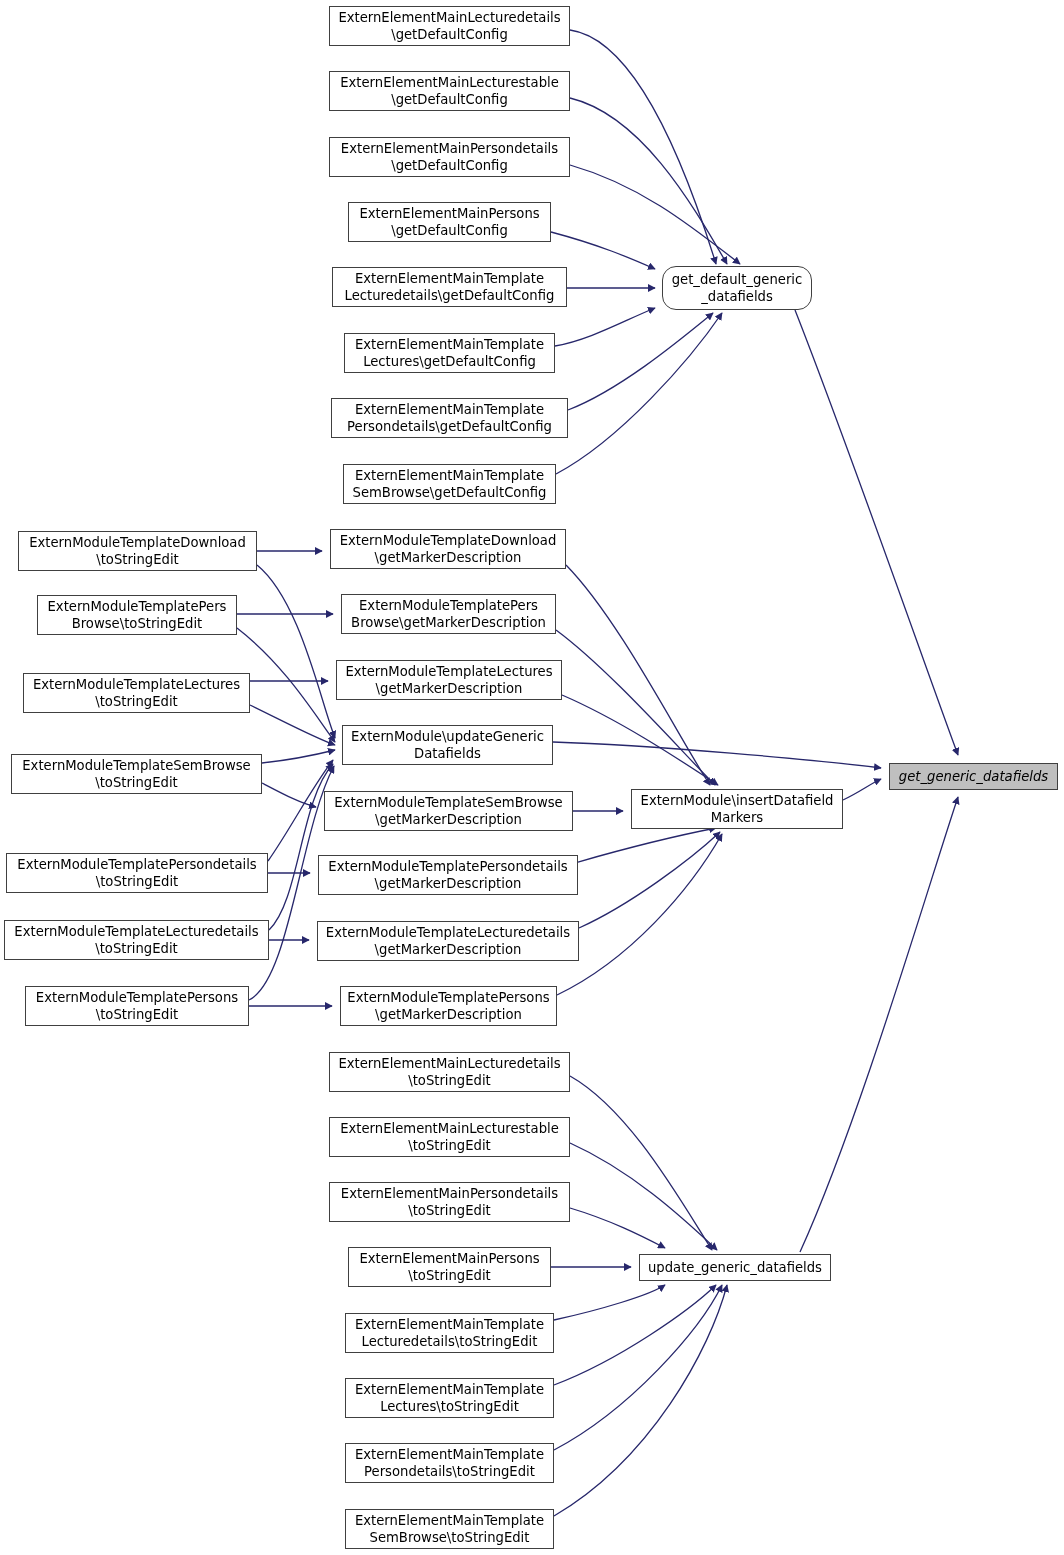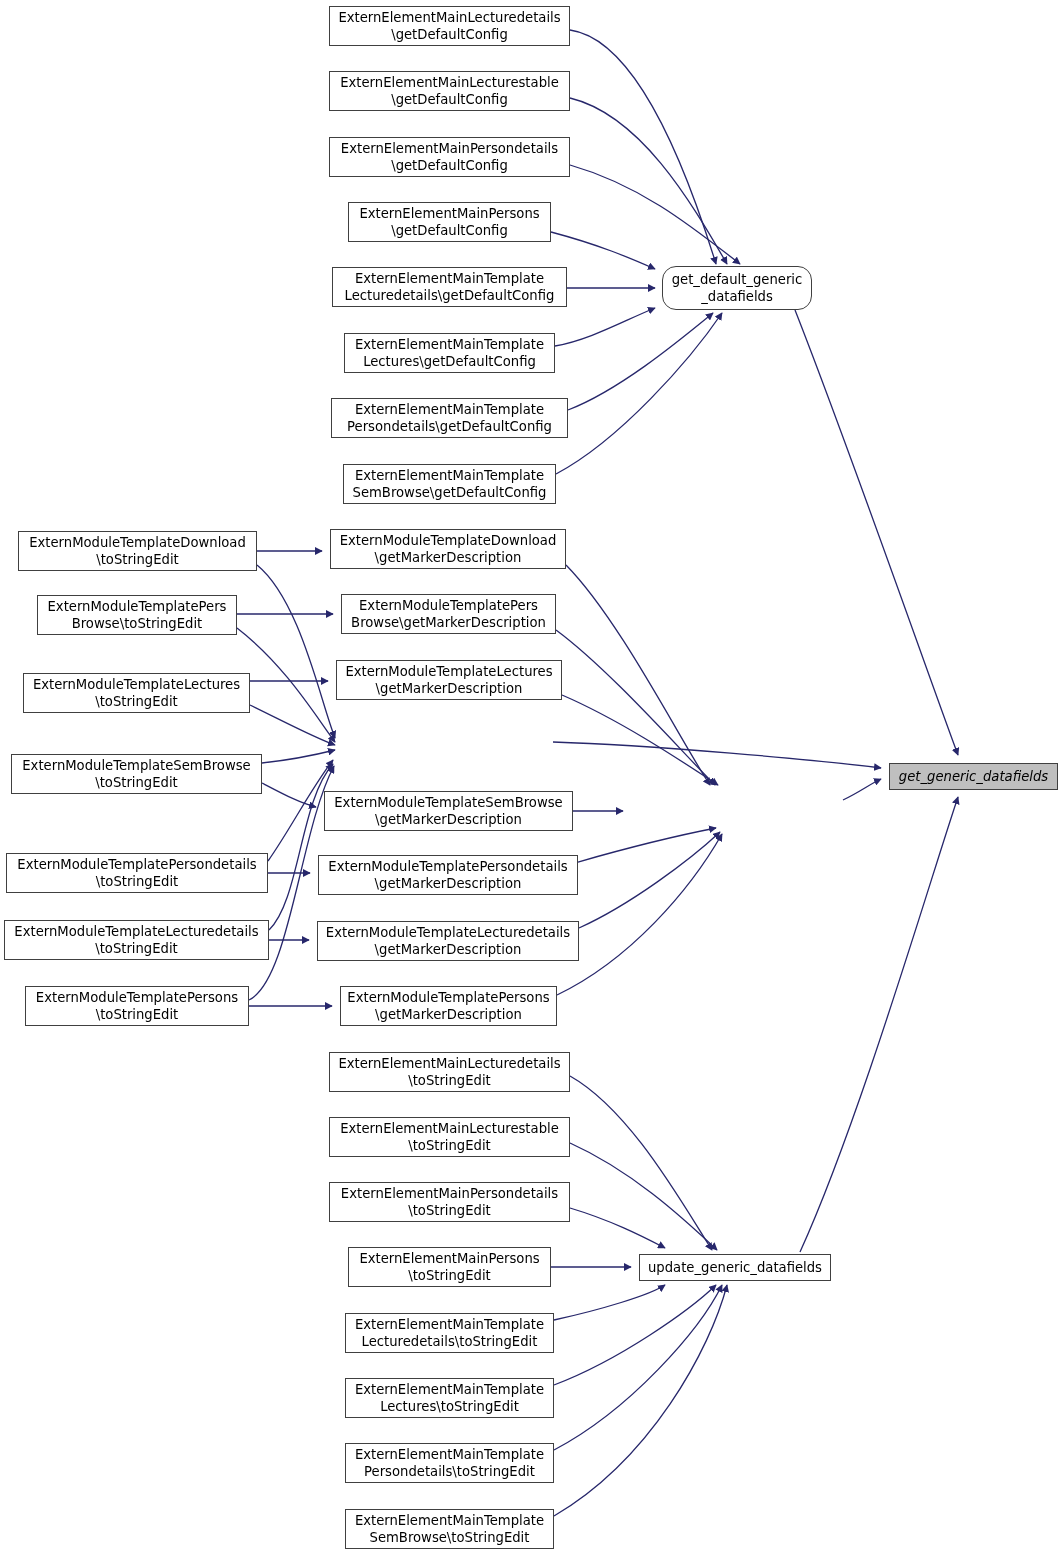--- a/index.html
+++ b/index.html
@@ -126,28 +126,32 @@
     <div class="node" style="left: 4px; top: 920px; width: 265px; height: 40px;">ExternModuleTemplateLecturedetails
 \toStringEdit</div>
     <div class="node" style="left: 25px; top: 986px; width: 224px; height: 40px;">ExternModuleTemplatePersons
 \toStringEdit</div>
     <div class="node" style="left: 330px; top: 529px; width: 236px; height: 40px;">ExternModuleTemplateDownload
 \getMarkerDescription</div>
     <div class="node" style="left: 341px; top: 594px; width: 215px; height: 40px;">ExternModuleTemplatePers
 Browse\getMarkerDescription</div>
     <div class="node" style="left: 336px; top: 660px; width: 226px; height: 40px;">ExternModuleTemplateLectures
 \getMarkerDescription</div>
+    <div class="node" style="left: 342px; top: 725px; width: 211px; height: 40px;">ExternModule\updateGeneric
+Datafields</div>
     <div class="node" style="left: 324px; top: 791px; width: 249px; height: 40px;">ExternModuleTemplateSemBrowse
 \getMarkerDescription</div>
     <div class="node" style="left: 318px; top: 855px; width: 260px; height: 40px;">ExternModuleTemplatePersondetails
 \getMarkerDescription</div>
     <div class="node" style="left: 317px; top: 921px; width: 262px; height: 40px;">ExternModuleTemplateLecturedetails
 \getMarkerDescription</div>
     <div class="node" style="left: 340px; top: 986px; width: 217px; height: 40px;">ExternModuleTemplatePersons
 \getMarkerDescription</div>
+    <div class="node" style="left: 631px; top: 789px; width: 212px; height: 40px;">ExternModule\insertDatafield
+Markers</div>
     <div class="node highlight" style="left: 889px; top: 763px; width: 169px; height: 27px;">get_generic_datafields</div>
     <div class="node" style="left: 329px; top: 1052px; width: 241px; height: 40px;">ExternElementMainLecturedetails
 \toStringEdit</div>
     <div class="node" style="left: 329px; top: 1117px; width: 241px; height: 40px;">ExternElementMainLecturestable
 \toStringEdit</div>
     <div class="node" style="left: 329px; top: 1182px; width: 241px; height: 40px;">ExternElementMainPersondetails
 \toStringEdit</div>
     <div class="node" style="left: 348px; top: 1247px; width: 203px; height: 40px;">ExternElementMainPersons
 \toStringEdit</div>
     <div class="node" style="left: 345px; top: 1313px; width: 209px; height: 40px;">ExternElementMainTemplate

